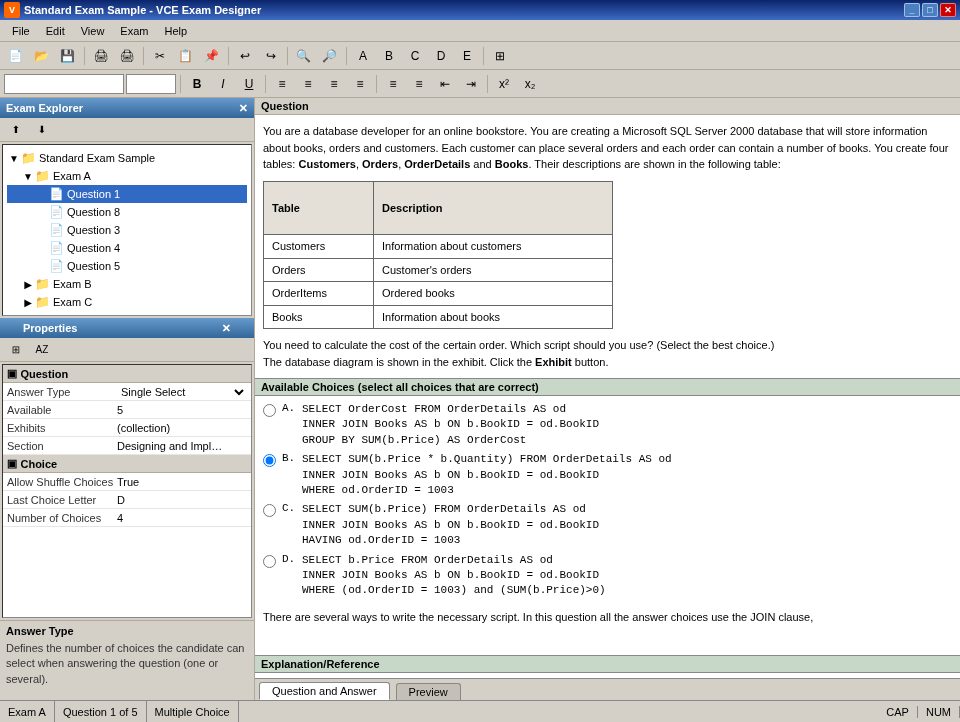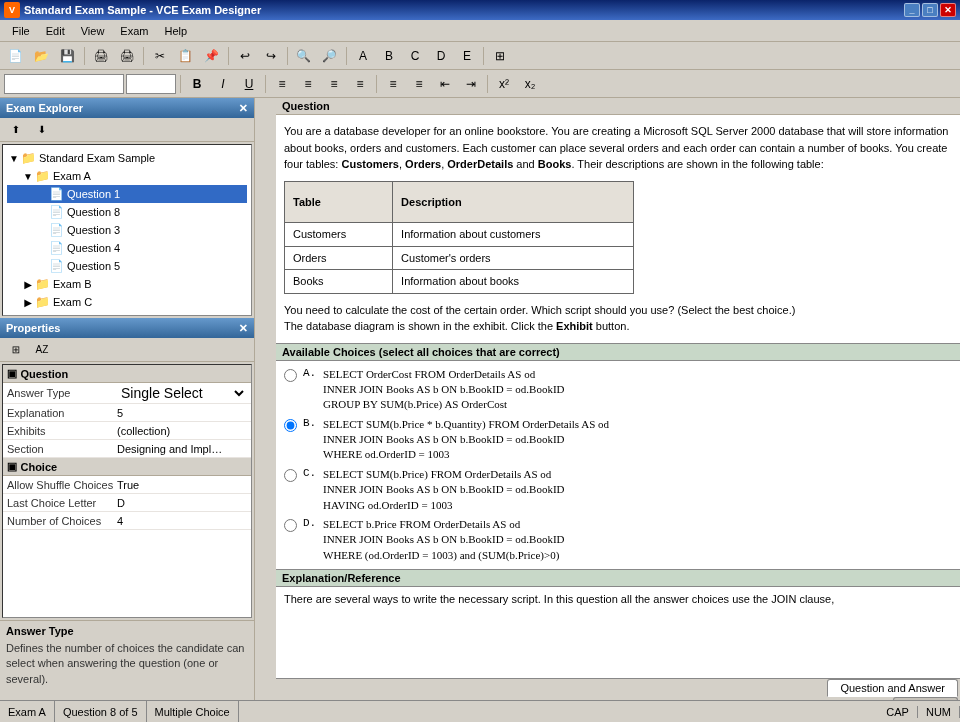--- a/index.html
+++ b/index.html
@@ -21,21 +21,21 @@
 
     
     #toolbar1 { background: #d4d0c8; height: 28px; display: flex; align-items: center; padding: 2px 4px; border-bottom: 1px solid #b0a898; gap: 2px; }
     #toolbar2 { background: #d4d0c8; height: 28px; display: flex; align-items: center; padding: 2px 4px; border-bottom: 1px solid #b0a898; gap: 2px; }
     .toolbar-btn { width: 24px; height: 22px; background: #d4d0c8; border: 1px solid transparent; cursor: pointer; display: flex; align-items: center; justify-content: center; font-size: 12px; }
     .toolbar-sep { width: 1px; height: 18px; background: #b0a898; margin: 0 2px; }
     .font-style-box { width: 120px; height: 20px; border: 1px solid #888; background: white; font-size: 11px; padding: 0 2px; }
     .font-size-box { width: 50px; height: 20px; border: 1px solid #888; background: white; font-size: 11px; padding: 0 2px; }
 
     
-    #main { display: flex; height: calc(722px - 20px - 22px - 28px - 28px - 22px); gap: 21px; }
+    #main { display: flex; height: calc(722px - 20px - 22px - 28px - 28px - 22px); }
     
     
     #left-panel { width: 255px; display: flex; flex-direction: column; background: #d4d0c8; border-right: 1px solid #b0a898; }
     
     
     #exam-explorer { flex: 0 0 auto; }
     #exam-explorer-header { background: linear-gradient(to bottom, #6699cc, #336699); color: white; height: 20px; display: flex; align-items: center; padding: 0 6px; font-size: 11px; font-weight: bold; }
     #exam-explorer-header .close-btn { margin-left: auto; cursor: pointer; font-size: 11px; }
     #explorer-toolbar { background: #d4d0c8; height: 24px; display: flex; align-items: center; padding: 2px 4px; border-bottom: 1px solid #b0a898; gap: 2px; }
     #tree { padding: 4px; background: white; border: 1px inset #888; margin: 2px; flex: 1; min-height: 160px; }
@@ -43,62 +43,62 @@
     .tree-item.selected { background: #316ac5; color: white; }
     .tree-item.selected .tree-icon { color: white; }
     .tree-expander { width: 14px; height: 14px; display: inline-flex; align-items: center; justify-content: center; font-size: 10px; flex-shrink: 0; }
     .tree-icon { width: 16px; height: 16px; margin-right: 2px; display: inline-flex; align-items: center; justify-content: center; font-size: 12px; flex-shrink: 0; }
     .tree-label { font-size: 11px; }
     .indent1 { padding-left: 14px; }
     .indent2 { padding-left: 28px; }
 
     
     #properties-panel { flex: 1; display: flex; flex-direction: column; }
-    #properties-header { background: linear-gradient(to bottom, #6699cc, #336699); color: white; height: 20px; display: flex; align-items: center; padding: 0 6px; font-size: 11px; font-weight: bold; }
+    #properties-header { background: linear-gradient(to bottom, #6699cc, #336699); color: white; height: 20px; display: flex; align-items: center; padding: 0 23px; font-size: 11px; font-weight: bold; }
     #properties-header .close-btn { margin-left: auto; cursor: pointer; }
     #properties-toolbar { background: #d4d0c8; height: 24px; display: flex; align-items: center; padding: 2px 4px; border-bottom: 1px solid #b0a898; gap: 2px; }
     #properties-content { flex: 1; background: white; border: 1px inset #888; margin: 2px; overflow-y: auto; font-size: 11px; }
     .prop-section-header { background: #d4d0c8; padding: 2px 4px; font-weight: bold; display: flex; align-items: center; cursor: pointer; border-bottom: 1px solid #b0a898; }
     .prop-row { display: flex; padding: 1px 4px; border-bottom: 1px solid #e8e4e0; min-height: 18px; align-items: center; }
     .prop-name { width: 110px; flex-shrink: 0; color: #333; }
     .prop-value { flex: 1; color: #000; }
-    .prop-value select { width: 100%; border: none; background: transparent; font-size: 14px; }
+    .prop-value select { width: 100%; border: none; background: transparent; font-size: 11px; }
 
     
     #help-area { background: #d4d0c8; padding: 4px 6px; border-top: 1px solid #b0a898; min-height: 80px; }
     #help-title { font-weight: bold; font-size: 11px; margin-bottom: 4px; }
     #help-text { font-size: 11px; color: #333; line-height: 1.4; }
 
     
     #right-panel { flex: 1; display: flex; flex-direction: column; background: #d4d0c8; }
     
     
     #question-area { flex: 1; display: flex; flex-direction: column; overflow: hidden; }
     #question-header { background: #d4d0c8; padding: 2px 6px; font-weight: bold; font-size: 11px; border-bottom: 1px solid #b0a898; display: flex; align-items: center; }
     #question-content { padding: 8px; font-size: 11px; line-height: 1.5; }
     
     .question-table { border-collapse: collapse; margin: 8px 0; width: 350px; }
-    .question-table th { background: #e4e0d8; border: 1px solid #666; padding: 12px 8px; text-align: left; }
+    .question-table th { background: #e4e0d8; border: 1px solid #666; padding: 18px 8px; text-align: left; }
     .question-table td { border: 1px solid #666; padding: 3px 8px; }
     
     
     #choices-header { background: #c8d8c8; padding: 2px 6px; font-size: 11px; font-weight: bold; border-top: 1px solid #888; border-bottom: 1px solid #888; }
     #choices-content { background: white; padding: 4px 0; font-size: 11px; font-family: 'Courier New', monospace; }
     .choice-row { display: flex; align-items: flex-start; padding: 2px 8px; }
     .choice-radio { margin-right: 6px; margin-top: 2px; flex-shrink: 0; }
     .choice-letter { width: 20px; flex-shrink: 0; font-weight: normal; }
-    .choice-text { flex: 1; white-space: pre; font-family: Liberation Serif, serif; font-size: 11px; line-height: 1.4; }
+    .choice-text { flex: 1; white-space: pre; font-family: Liberation Mono, monospace; font-size: 11px; line-height: 1.4; }
     .choice-row.selected .choice-text { }
     
     
     #explanation-header { background: #c8d8c8; padding: 2px 6px; font-size: 11px; font-weight: bold; border-top: 1px solid #888; border-bottom: 1px solid #888; }
     #explanation-content { background: white; padding: 4px 8px; font-size: 11px; line-height: 1.5; height: 50px; overflow: hidden; position: relative; }
     
     
-    #bottom-tabs { display: flex; background: #d4d0c8; border-top: 1px solid #888; height: 22px; align-items: flex-end; flex-direction: column; }
+    #bottom-tabs { display: flex; background: #d4d0c8; border-top: 1px solid #888; height: 22px; align-items: flex-end; }
     .tab { padding: 2px 12px; border: 1px solid #888; border-bottom: none; background: #c4c0b8; cursor: pointer; font-size: 11px; margin-right: 2px; margin-left: 4px; border-radius: 3px 3px 0 0; }
     .tab.active { background: white; border-bottom: 1px solid white; font-weight: normal; }
     
     
     #status-bar { background: #d4d0c8; height: 22px; display: flex; align-items: center; border-top: 1px solid #888; font-size: 11px; }
     .status-section { padding: 0 8px; border-right: 1px solid #888; height: 100%; display: flex; align-items: center; }
     .status-right { margin-left: auto; display: flex; }
 
     
     ::-webkit-scrollbar { width: 16px; }
@@ -266,21 +266,21 @@
         </div>
         <div class="prop-row">
           <span class="prop-name">Answer Type</span>
           <span class="prop-value">
             <select>
               <option>Single Select</option>
             </select>
           </span>
         </div>
         <div class="prop-row">
-          <span class="prop-name">Explanation</span>
+          <span class="prop-name">Available</span>
           <span class="prop-value">5</span>
         </div>
         <div class="prop-row">
           <span class="prop-name">Exhibits</span>
           <span class="prop-value">(collection)</span>
         </div>
         <div class="prop-row">
           <span class="prop-name">Section</span>
           <span class="prop-value" style="overflow:hidden;white-space:nowrap;text-overflow:ellipsis;max-width:110px;">Designing and Implementi...</span>
         </div>
@@ -332,20 +332,24 @@
             </tr>
             <tr>
               <td>Customers</td>
               <td>Information about customers</td>
             </tr>
             <tr>
               <td>Orders</td>
               <td>Customer's orders</td>
             </tr>
             <tr>
+              <td>OrderItems</td>
+              <td>Ordered books</td>
+            </tr>
+            <tr>
               <td>Books</td>
               <td>Information about books</td>
             </tr>
           </tbody>
             </table>
 
           <p>You need to calculate the cost of the certain order. Which script should you use? (Select the best choice.)</p>
           <p>The database diagram is shown in the exhibit. Click the <b>Exhibit</b> button.</p>
         </div>
 
@@ -381,40 +385,40 @@
 
           <div class="choice-row">
             <input type="radio" class="choice-radio" name="choice" style="">
             <span class="choice-letter">D.</span>
             <span class="choice-text">SELECT b.Price FROM OrderDetails AS od
 INNER JOIN Books AS b ON b.BookID = od.BookID
 WHERE (od.OrderID = 1003) and (SUM(b.Price)&gt;0)</span>
           </div>
         </div>
 
+        <div id="explanation-content">
+          <span>There are several ways to write the necessary script. In this question all the answer choices use the JOIN clause,</span>
+        </div>
+
         <div id="explanation-header">
           <span>Explanation/Reference</span>
-        </div>
-
-        <div id="explanation-content">
-          <span>There are several ways to write the necessary script. In this question all the answer choices use the JOIN clause,</span>
         </div>
 
       </div>
 
       <div id="bottom-tabs">
         <div class="tab active">Question and Answer</div>
         <div class="tab">Preview</div>
       </div>
 
     </div>
   </div>
 </div>
 
 <div id="status-bar">
   <div class="status-section">Exam A</div>
-  <div class="status-section">Question 8 of 5</div>
+  <div class="status-section">Question 1 of 5</div>
   <div class="status-section">Multiple Choice</div>
   <div class="status-right">
     <div class="status-section">CAP</div>
     <div class="status-section">NUM</div>
   </div>
 </div>
 
 </body></html>

